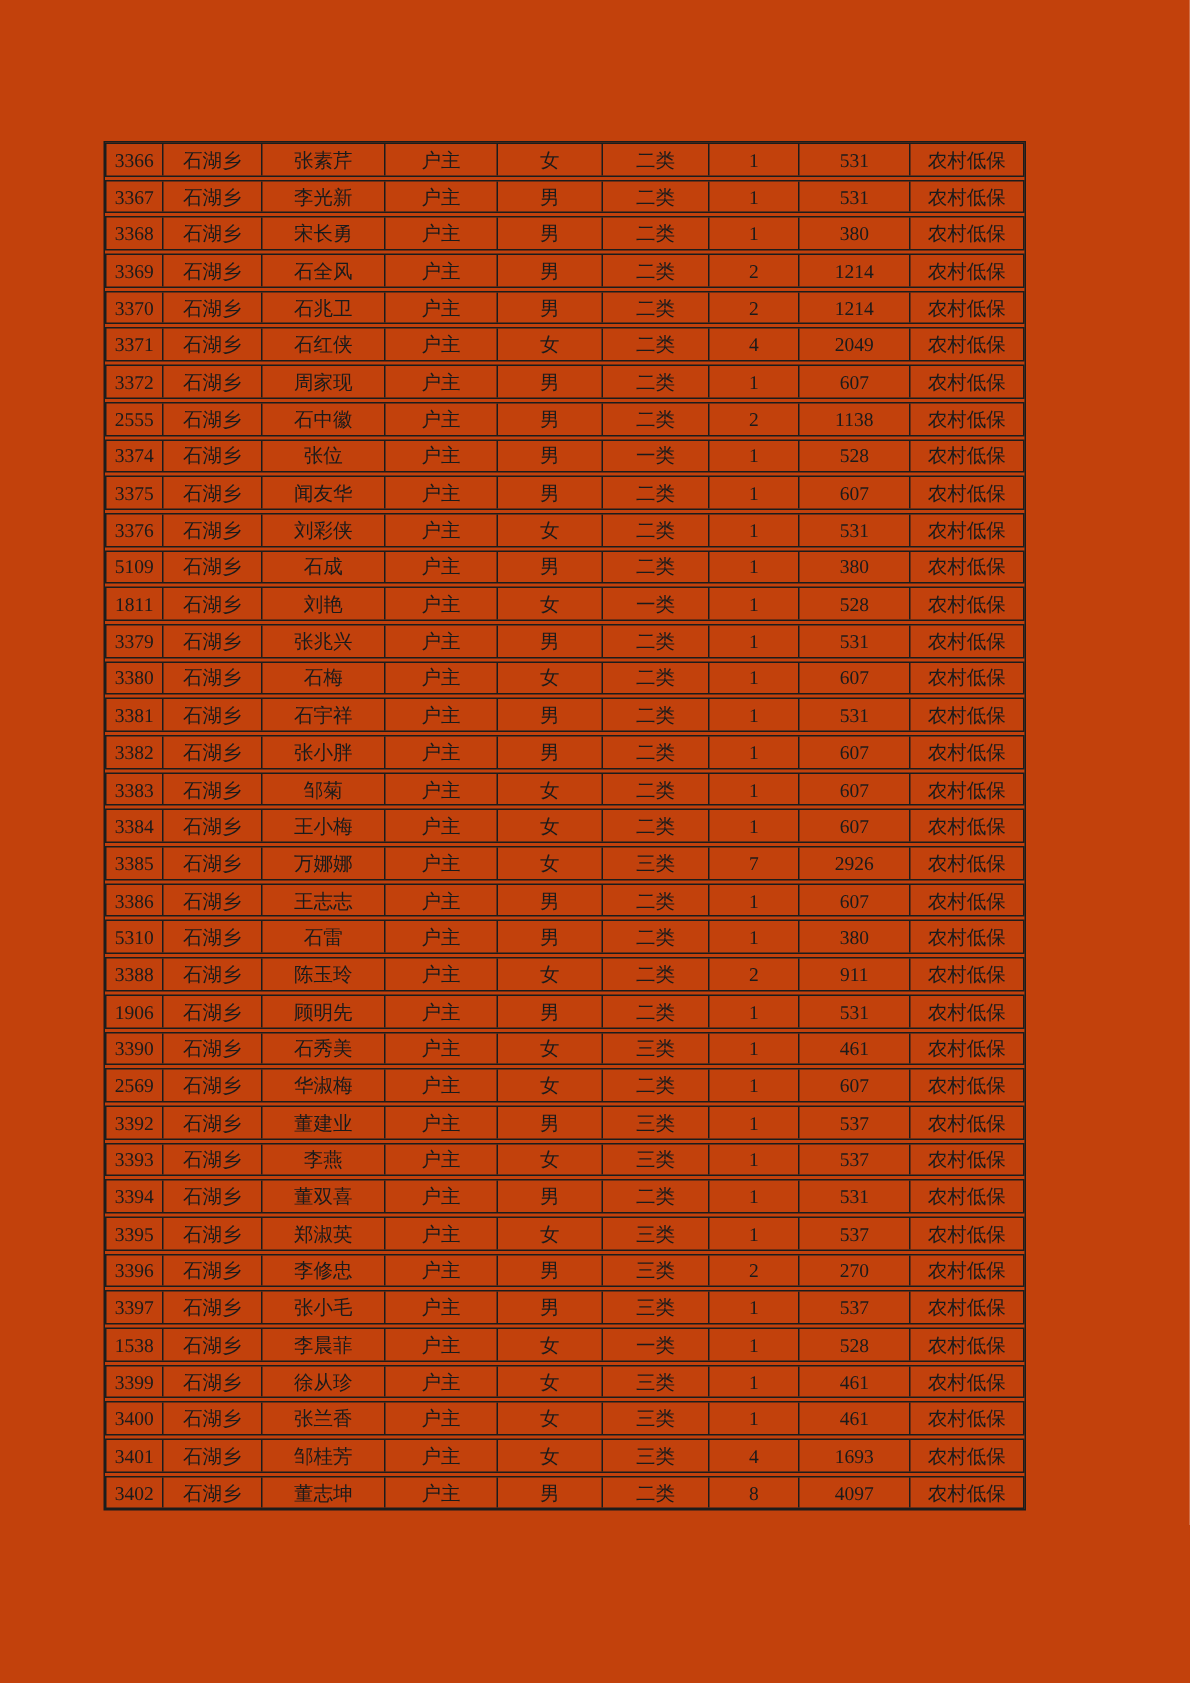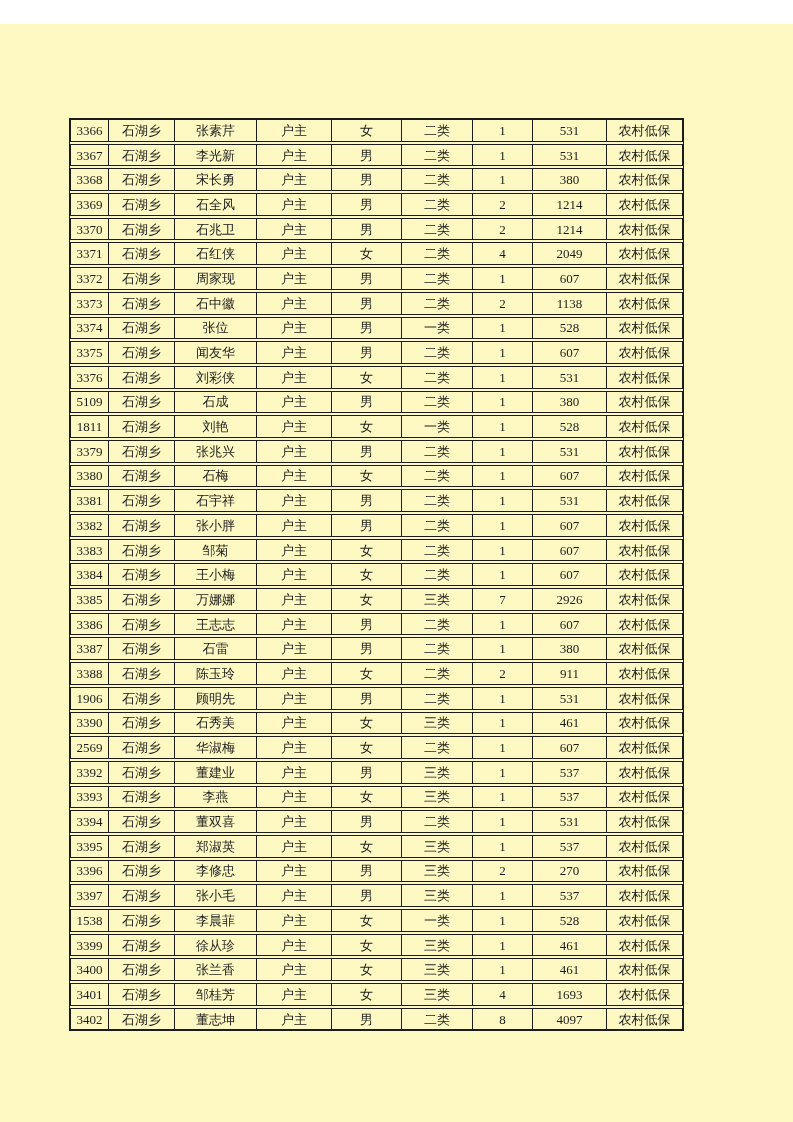--- a/index.html
+++ b/index.html
@@ -9,23 +9,22 @@
   body {
     width: 793px;
     height: 1122px;
     background: #ffffff;
     position: relative;
     font-family: "Liberation Serif", "DejaVu Serif", serif;
   }
   .page {
     position: absolute;
     inset: 0;
-    background: #fef9c3;
+    background: #c2410c;
     overflow: hidden;
-    margin-top: 24px;
   }
   .welfare-table {
     position: absolute;
     left: 69px;
     top: 94px;
     width: 613px;
     border: 1px solid #1c1c1c;
     box-sizing: content-box;
   }
   .row {
@@ -142,21 +141,21 @@
         <div class="cell c1">石湖乡</div>
         <div class="cell c2">周家现</div>
         <div class="cell c3">户主</div>
         <div class="cell c4">男</div>
         <div class="cell c5">二类</div>
         <div class="cell c6">1</div>
         <div class="cell c7">607</div>
         <div class="cell c8">农村低保</div>
       </div>
       <div class="row">
-        <div class="cell c0">3373</div>
+        <div class="cell c0">2555</div>
         <div class="cell c1">石湖乡</div>
         <div class="cell c2">石中徽</div>
         <div class="cell c3">户主</div>
         <div class="cell c4">男</div>
         <div class="cell c5">二类</div>
         <div class="cell c6">2</div>
         <div class="cell c7">1138</div>
         <div class="cell c8">农村低保</div>
       </div>
       <div class="row">
@@ -296,21 +295,21 @@
         <div class="cell c1">石湖乡</div>
         <div class="cell c2">王志志</div>
         <div class="cell c3">户主</div>
         <div class="cell c4">男</div>
         <div class="cell c5">二类</div>
         <div class="cell c6">1</div>
         <div class="cell c7">607</div>
         <div class="cell c8">农村低保</div>
       </div>
       <div class="row">
-        <div class="cell c0">3387</div>
+        <div class="cell c0">5310</div>
         <div class="cell c1">石湖乡</div>
         <div class="cell c2">石雷</div>
         <div class="cell c3">户主</div>
         <div class="cell c4">男</div>
         <div class="cell c5">二类</div>
         <div class="cell c6">1</div>
         <div class="cell c7">380</div>
         <div class="cell c8">农村低保</div>
       </div>
       <div class="row">

